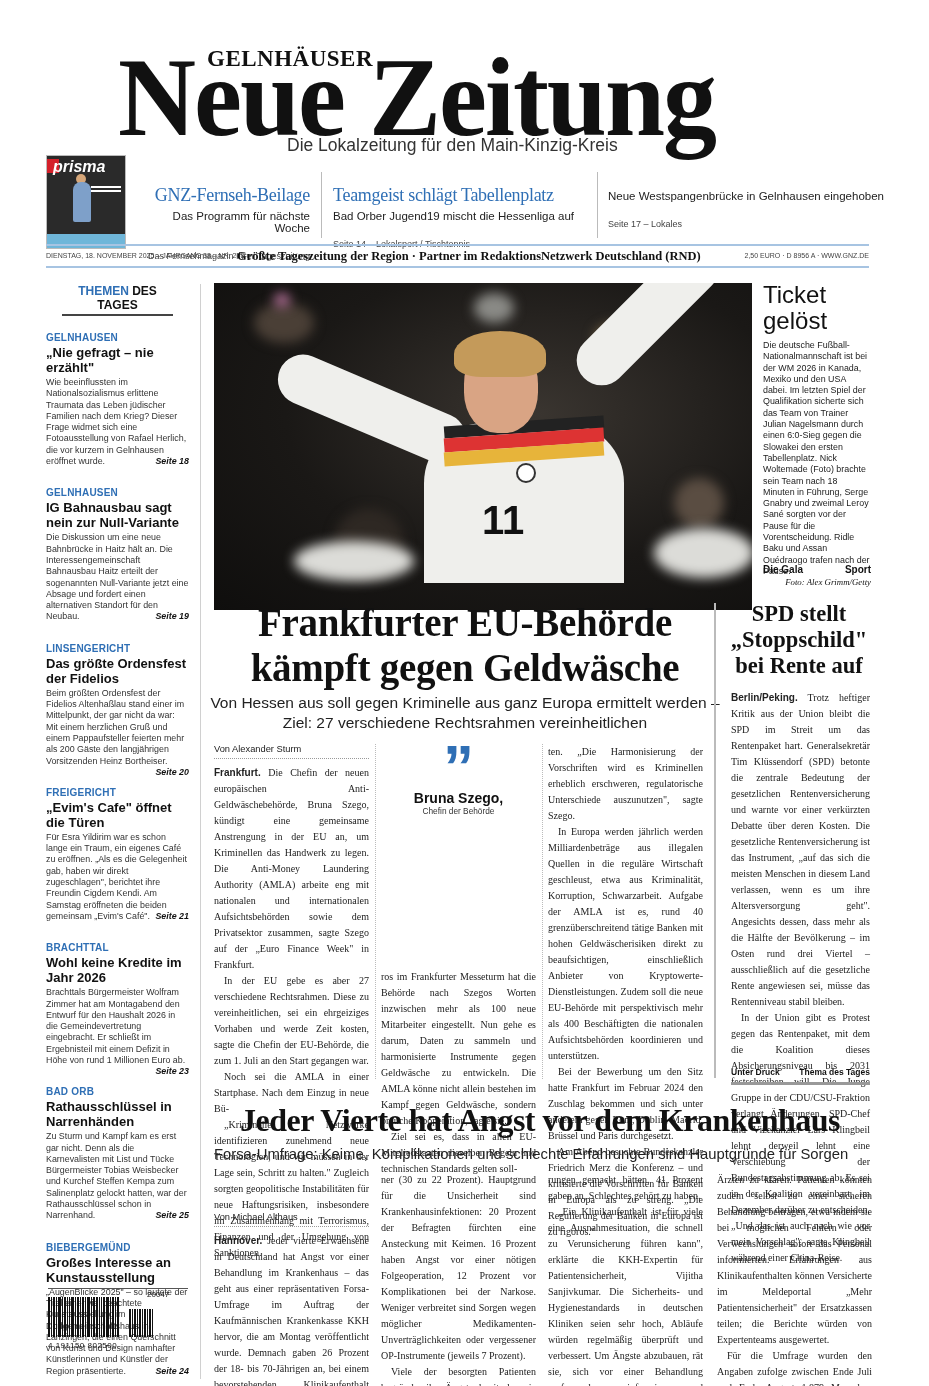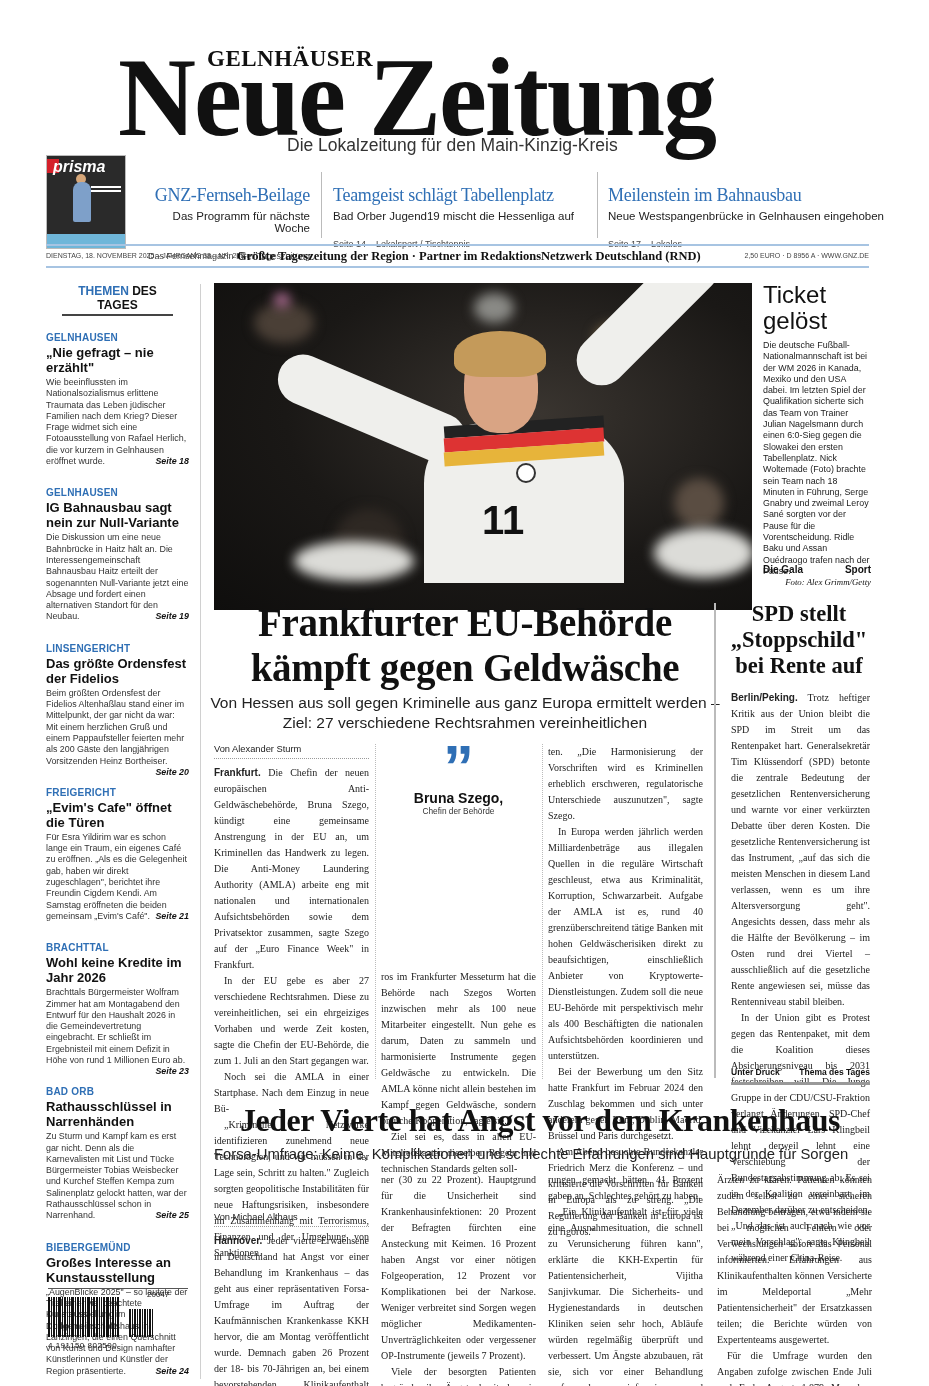--- a/index.html
+++ b/index.html
@@ -132,21 +132,20 @@
   <div class="small">Das Fernsehmagazin Ihrer Tageszeitung</div>
 </div>
 <div class="abs vsep" style="left:321px;top:172px;height:66px;"></div>
 <div id="teaser-2" class="abs teaser">
   <h3>Teamgeist schlägt Tabellenplatz</h3>
   <div class="sub">Bad Orber Jugend19 mischt die Hessenliga auf</div>
   <div class="small">Seite 14 – Lokalsport / Tischtennis</div>
 </div>
 <div class="abs vsep" style="left:597px;top:172px;height:66px;"></div>
 <div id="teaser-3" class="abs teaser">
-  <h3>Meilenstein im Bahnausbau</h3>
   <div class="sub">Neue Westspangenbrücke in Gelnhausen eingehoben</div>
   <div class="small">Seite 17 – Lokales</div>
 </div>
 
 <div id="info-bar" class="abs">
   <div id="info-left" class="abs">DIENSTAG, 18. NOVEMBER 2025 – JAHRGANG 38 – NR. 268</div>
   <div id="info-mid" class="abs">Größte Tageszeitung der Region · Partner im RedaktionsNetzwerk Deutschland (RND)</div>
   <div id="info-right" class="abs">2,50 EURO · D 8956 A · WWW.GNZ.DE</div>
 </div>
 

